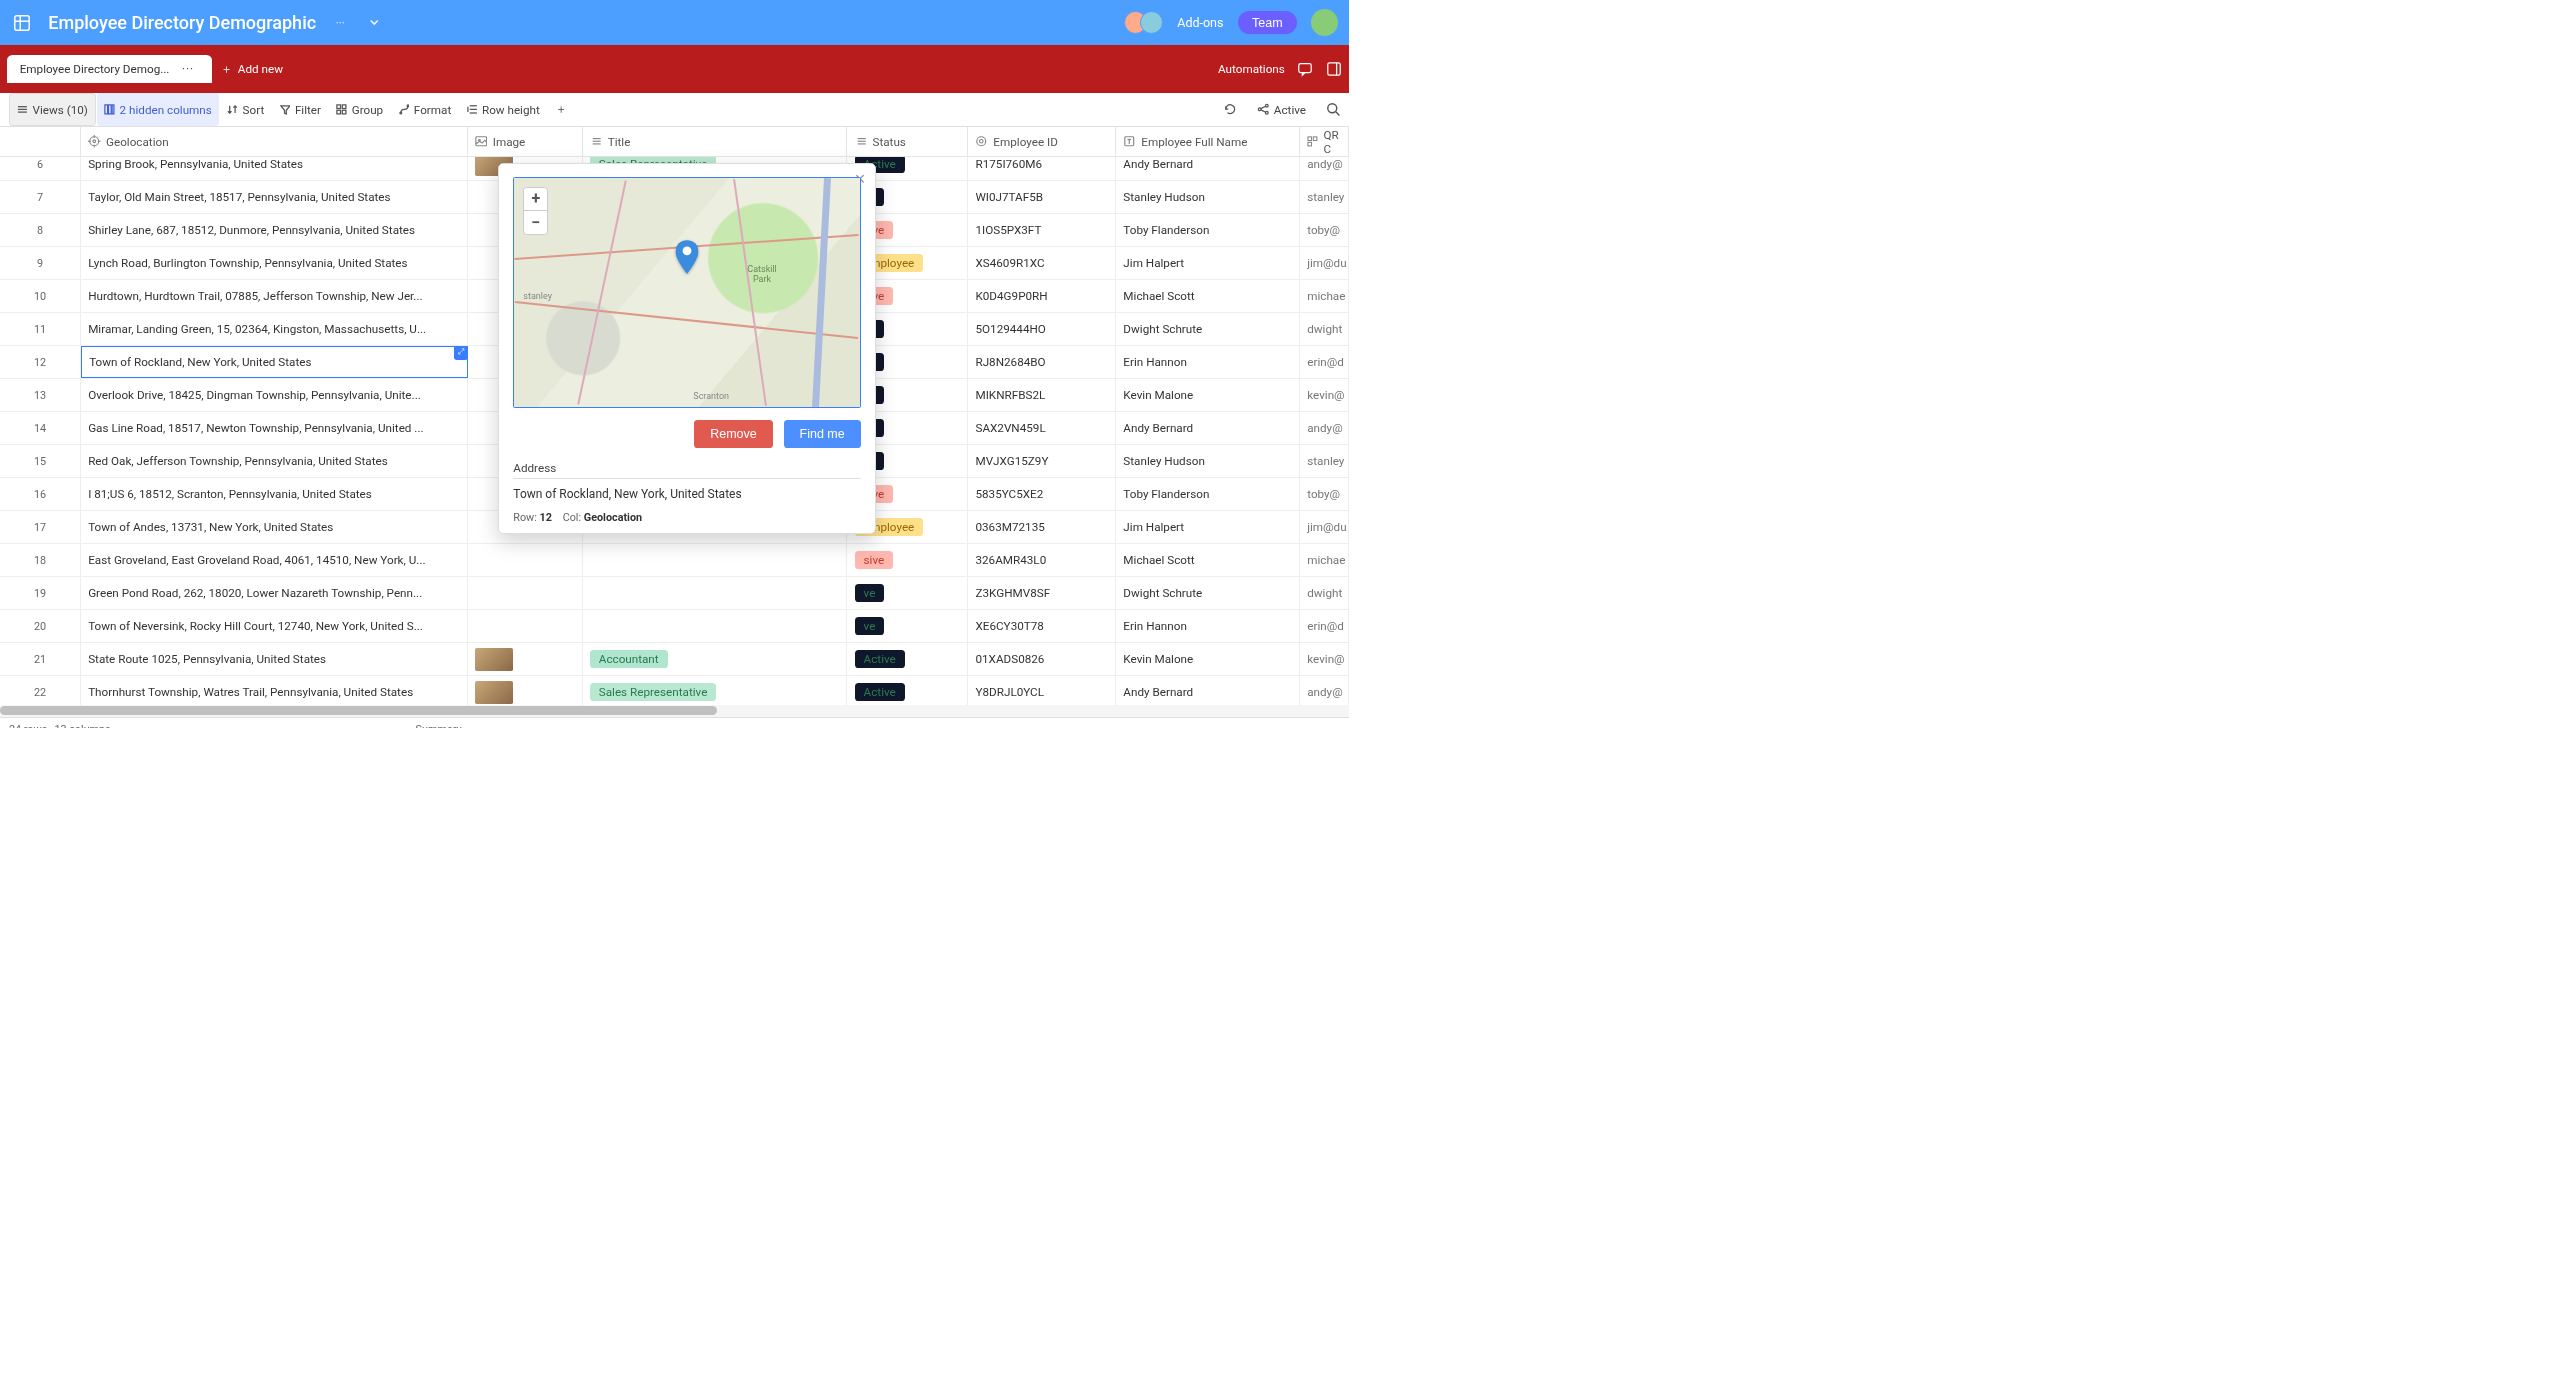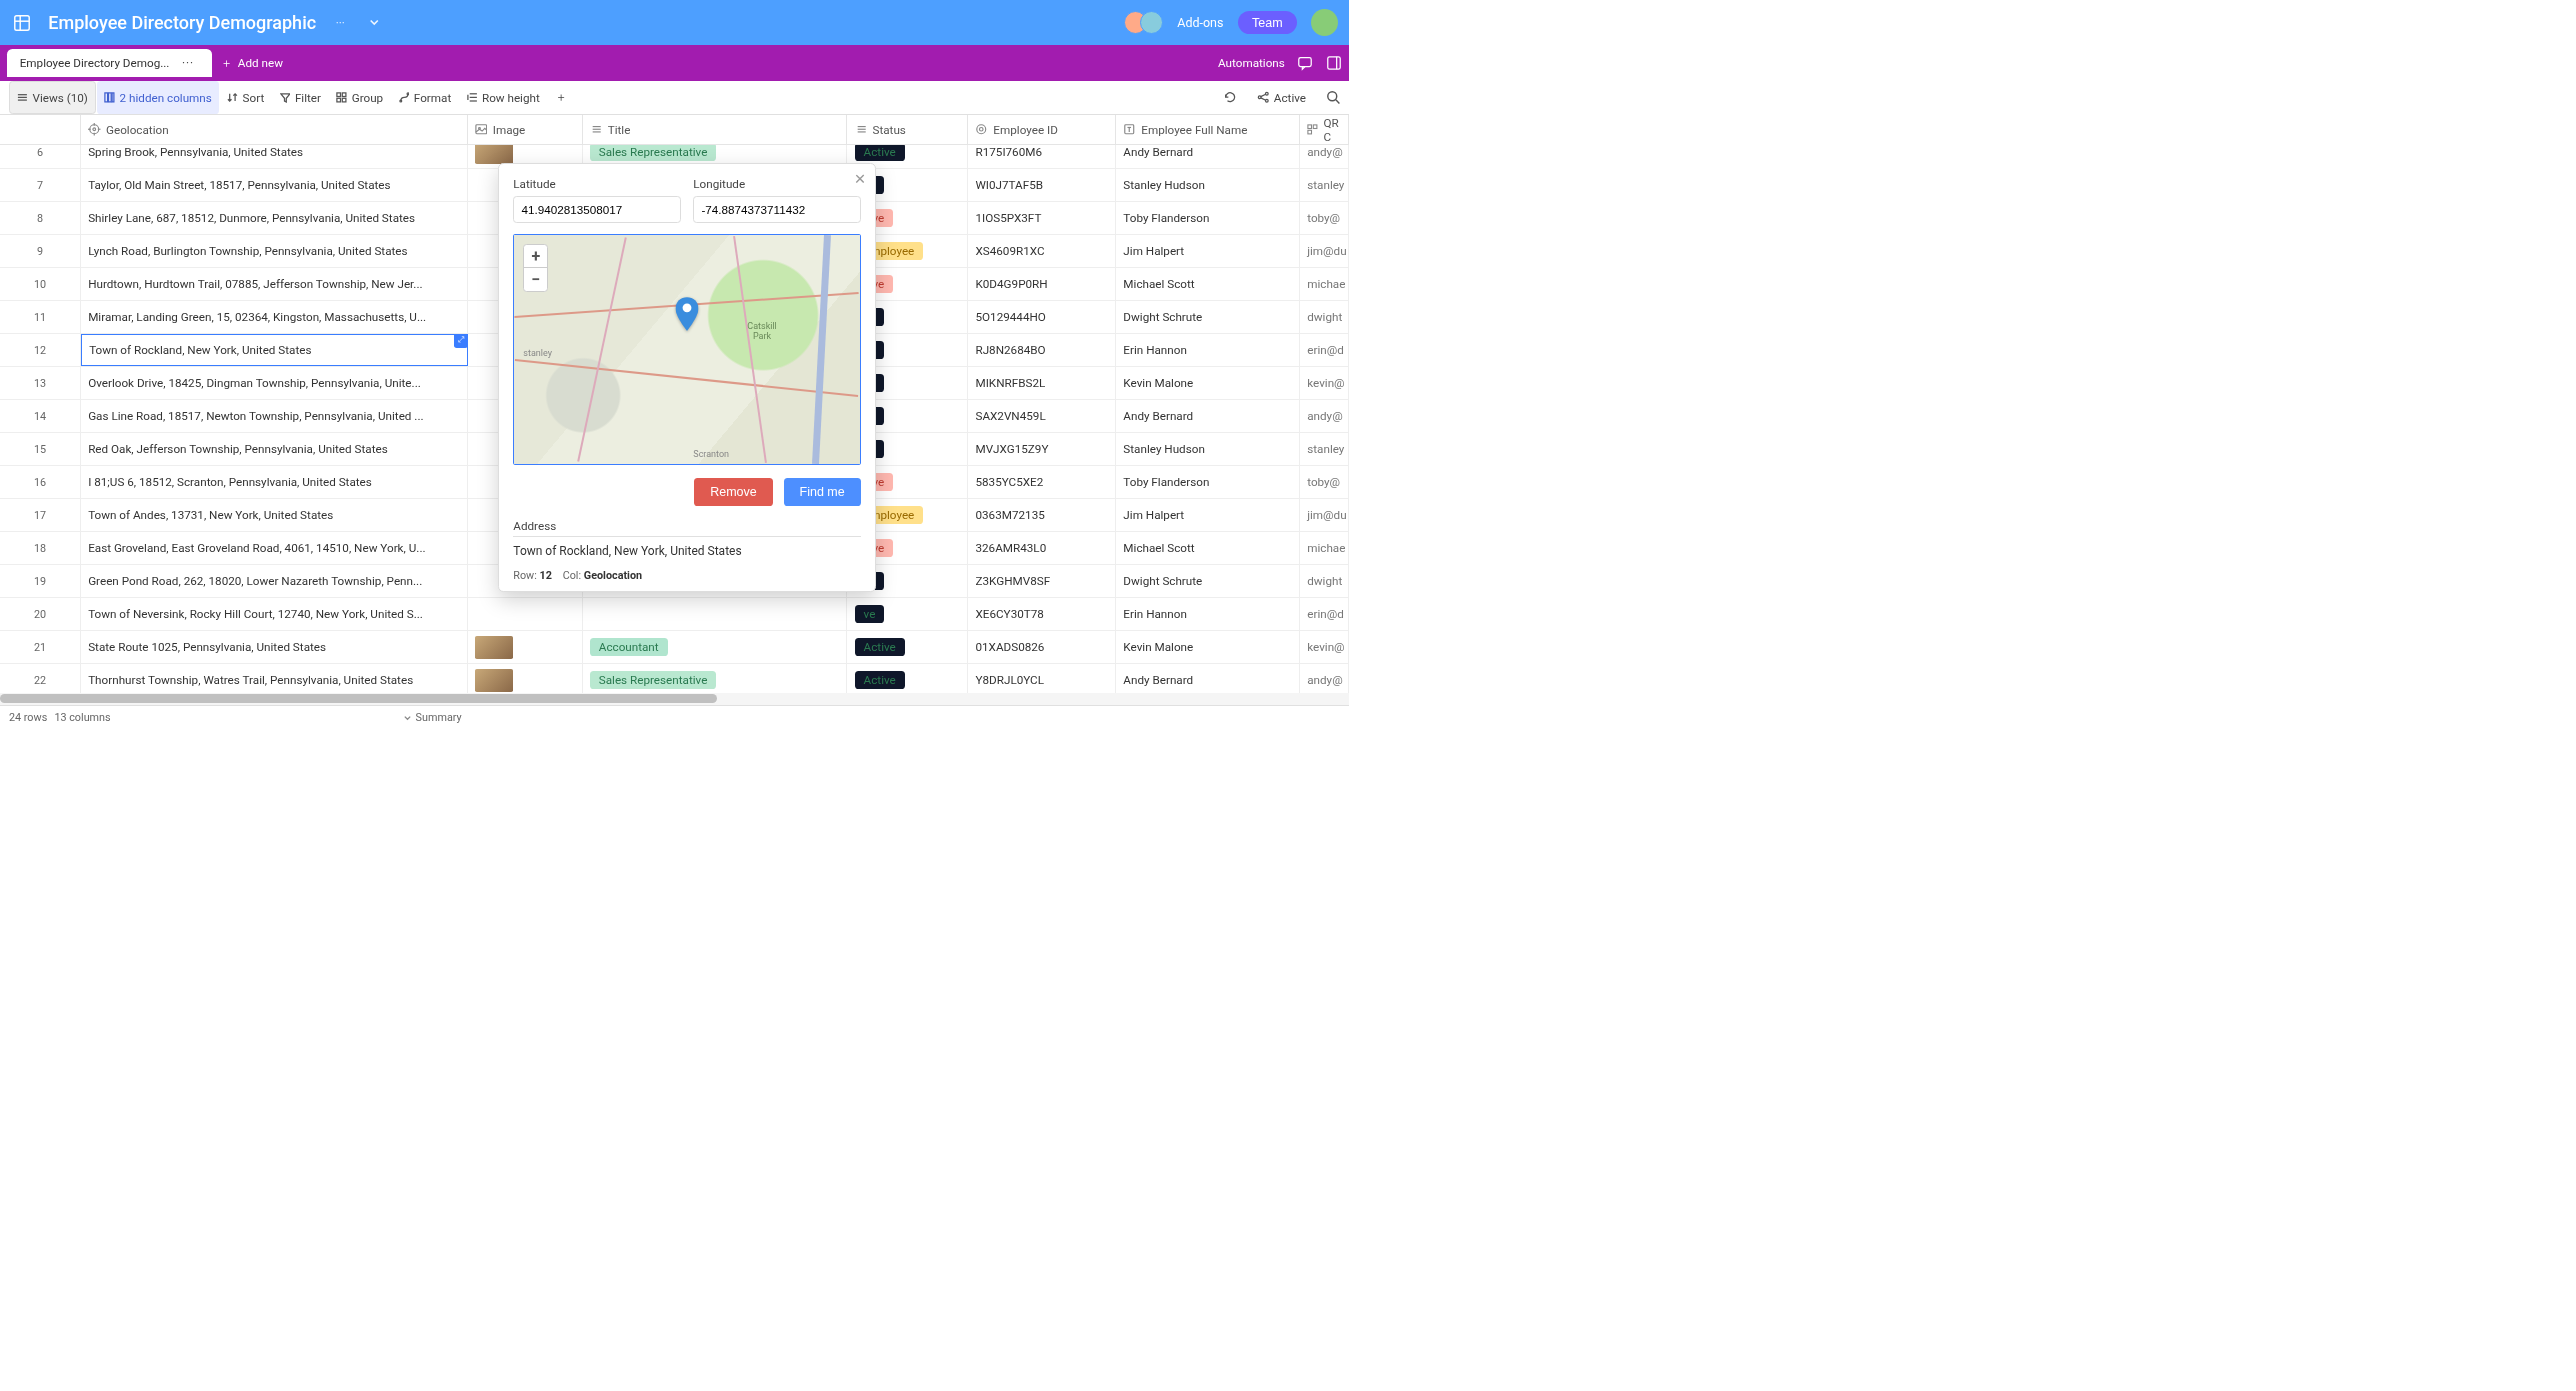--- a/index.html
+++ b/index.html
@@ -10,21 +10,21 @@
 .app-title { font-size: 18px; font-weight: 500; }
 .header-icon { cursor: pointer; opacity: 0.9; padding: 3.6px; }
 .header-right { margin-left: auto; display: flex; align-items: center; gap: 14.3px; }
 .avatars { display: flex; }
 .avatar { width: 23px; height: 23px; border-radius: 50%; background: #7ec; border: 1.8px solid #4d9fff; margin-left: -7.2px; }
 .avatar:first-child { margin-left: 0; background: #fa8; }
 .header-link { color: #fff; font-size: 12.5px; cursor: pointer; }
 .team-btn { background: #6b5fff; color: #fff; padding: 4.5px 14.3px; border-radius: 12.5px; font-size: 12.5px; cursor: pointer; border: none; }
 .user-avatar { width: 27px; height: 27px; border-radius: 50%; background: #8c7; }
 
-.tabbar { background: #a21caf; height: 36px; display: flex; align-items: center; padding: 0 7.2px; }
+.tabbar { background: #b91c1c; height: 48px; display: flex; align-items: center; padding: 0 7.2px; }
 .tab { background: #fff; padding: 7.2px 12.5px; border-radius: 5.4px 5.4px 0 0; display: flex; align-items: center; gap: 7.2px; cursor: pointer; font-size: 11.7px; }
 .tab-more { cursor: pointer; padding: 0 5.4px; letter-spacing: 0.9px; }
 .add-new { color: #fff; margin-left: 9px; cursor: pointer; display: flex; align-items: center; gap: 5.4px; font-size: 11.7px; }
 .tabbar-right { margin-left: auto; display: flex; align-items: center; gap: 12.5px; color: #fff; font-size: 11.7px; }
 .tabbar-right .item { cursor: pointer; display: flex; align-items: center; gap: 3.6px; }
 
 .toolbar { height: 34px; border-bottom: 0.9px solid #e0e0e0; display: flex; padding: 0 9px; gap: 1px; }
 .tool { display: flex; align-items: center; gap: 4.5px; cursor: pointer; font-size: 11.7px; color: #444; padding: 3.6px 7.2px; border-radius: 3.6px; }
 .tool.views { background: #f0f0f0; border: 0.9px solid #ddd; }
 .tool.hidden-cols { background: #e8ecff; color: #4060d0; }
@@ -570,30 +570,20 @@
   <span class="summary">
     <svg width="9" height="9" viewBox="0 0 10 10" stroke="#888" stroke-width="1.4" fill="none">
         <polyline points="2,4 5,7 8,4"></polyline>
       </svg>
     <span>Summary</span>
   </span>
 </div>
 
 <div class="popover">
   <span class="pop-close">✕</span>
-  <div class="coord-row">
-    <div class="coord">
-      <label>Latitude</label>
-      <input type="text" value="41.9402813508017" style="">
-    </div>
-    <div class="coord">
-      <label>Longitude</label>
-      <input type="text" value="-74.8874373711432" style="">
-    </div>
-  </div>
   <div class="map">
     <div class="map-bg"></div>
     <div class="map-line road1"></div>
     <div class="map-line road2"></div>
     <div class="map-line road3"></div>
     <div class="map-line road4"></div>
     <div class="map-line river"></div>
     <div class="map-label ml1" style="white-space:pre;">Catskill
 Park</div>
     <div class="map-label ml2">stanley</div>

